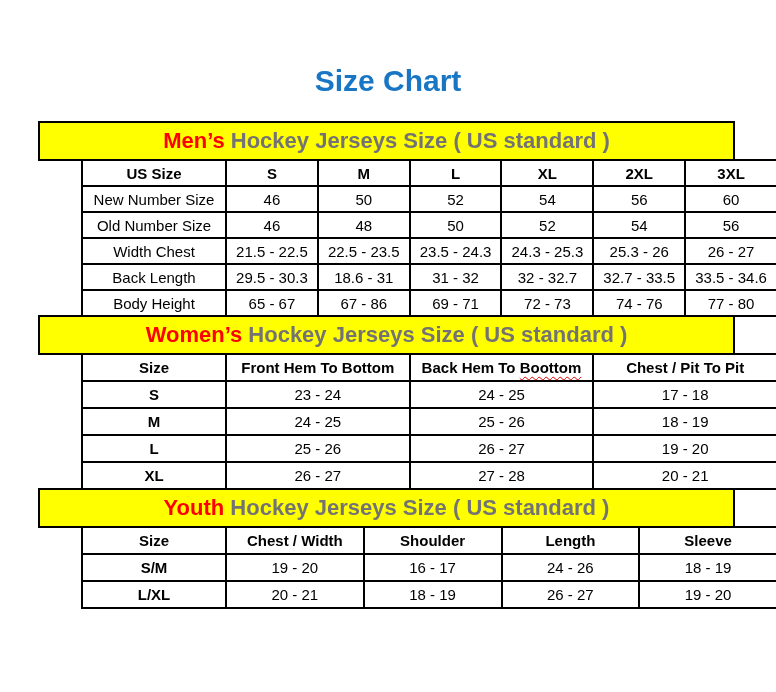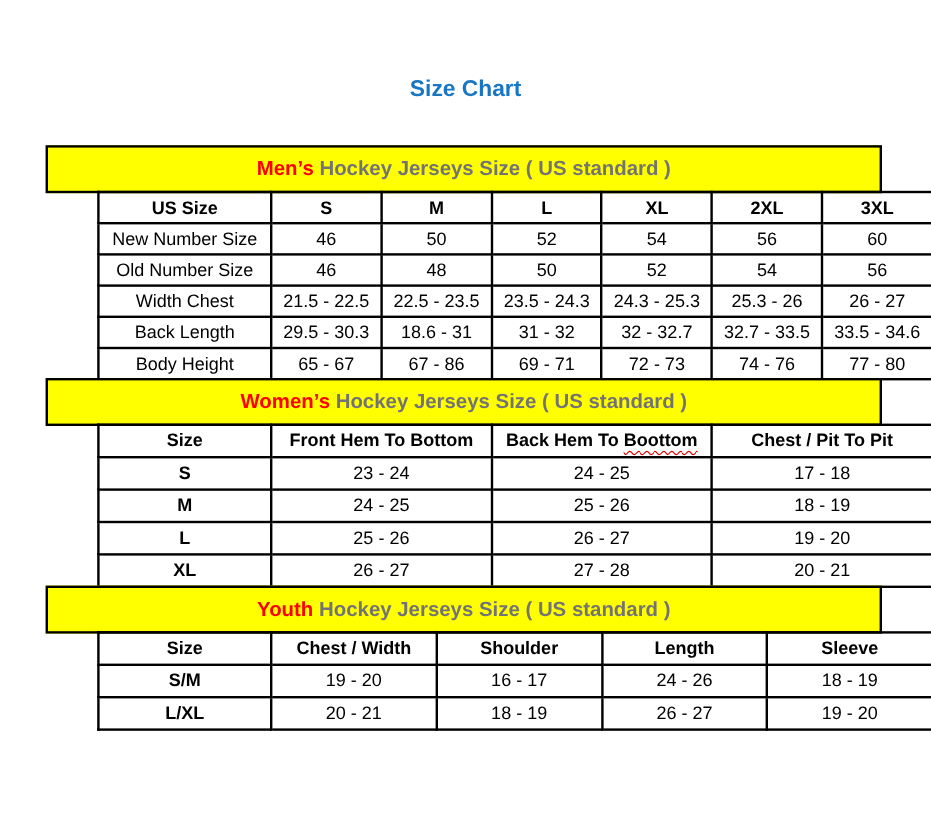--- a/index.html
+++ b/index.html
@@ -11,33 +11,33 @@
   }
   *{box-sizing:border-box;}
   html,body{margin:0;padding:0;}
   body{
     width:776px;height:692px;background:#ffffff;position:relative;
     font-family:"Liberation Sans",sans-serif;color:#000;
     overflow:hidden;
   }
   .page-title{
     position:absolute;top:64px;left:0;width:100%;margin:0;
-    text-align:center;font-size:19px;font-weight:700;
+    text-align:center;font-size:30px;font-weight:700;
     color:var(--title-blue);
   }
   .chart{
     position:absolute;left:38px;top:121px;width:697px;
   }
   .section{margin:0;}
   .section + .section{margin-top:-2px;}
   .banner{
     height:40px;background:var(--banner-yellow);
     border:2px solid var(--border-black);
     display:flex;align-items:center;justify-content:center;
-    font-size:17px;font-weight:700;color:#000;
+    font-size:22px;font-weight:700;color:#000;
   }
   .banner-highlight{color:var(--accent-red);white-space:pre;}
   .banner-rest{color:#737373;white-space:pre;}
   table.size-table{
     width:100%;border-collapse:collapse;table-layout:fixed;
     margin-top:-2px;
     margin-left:43px;
   }
   col.label-col{width:144px;}
   th,td{

